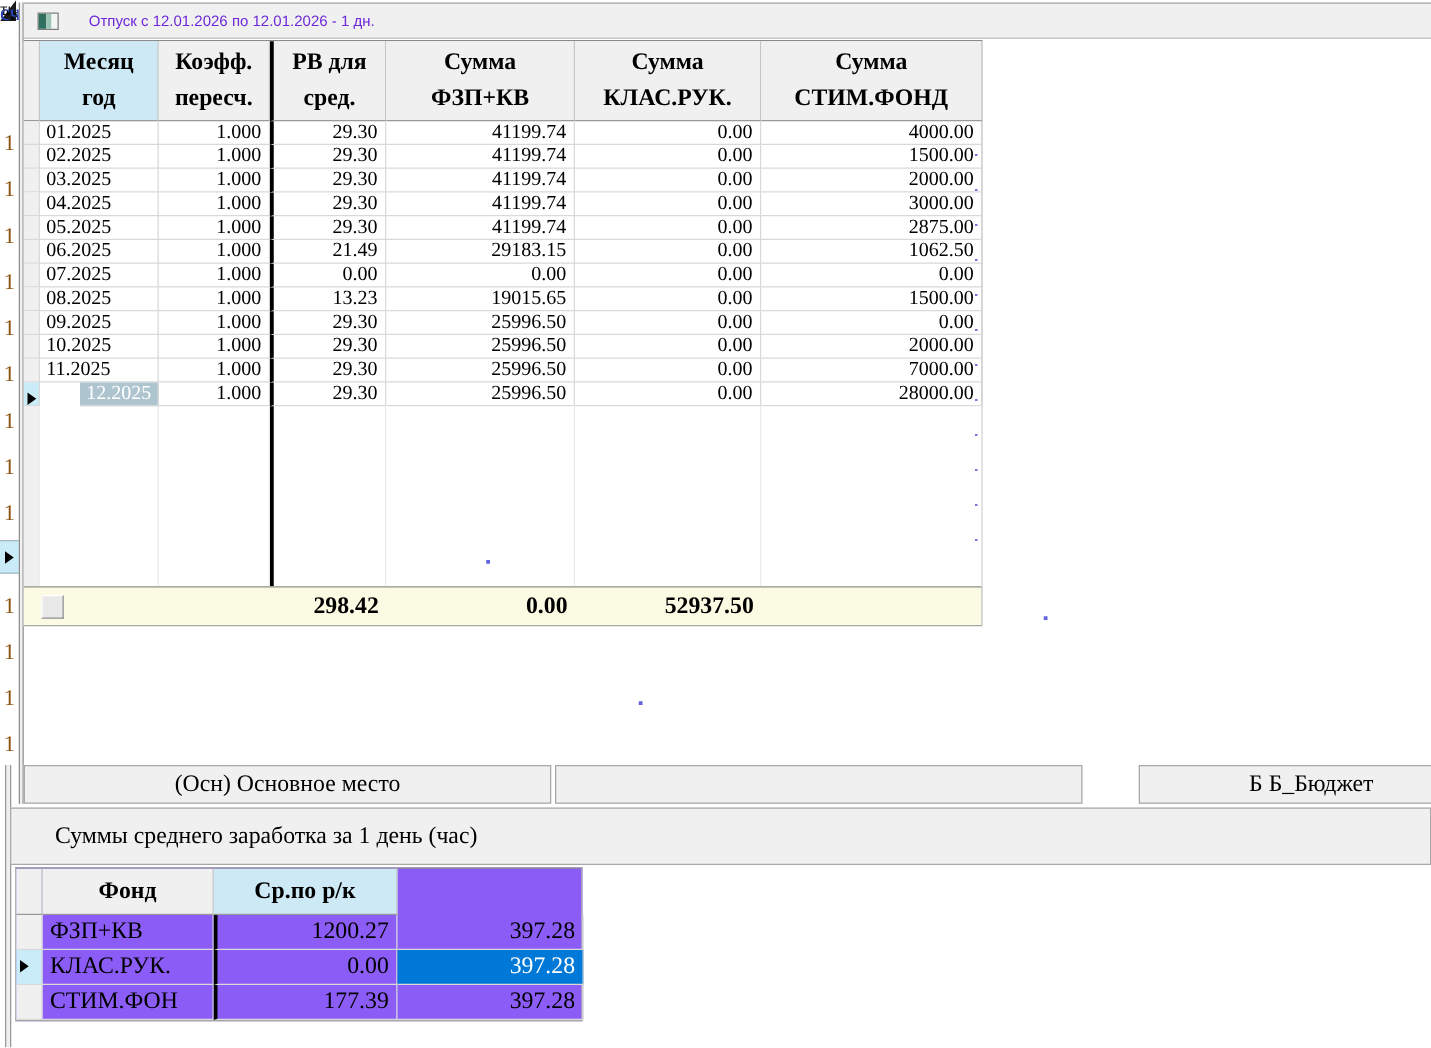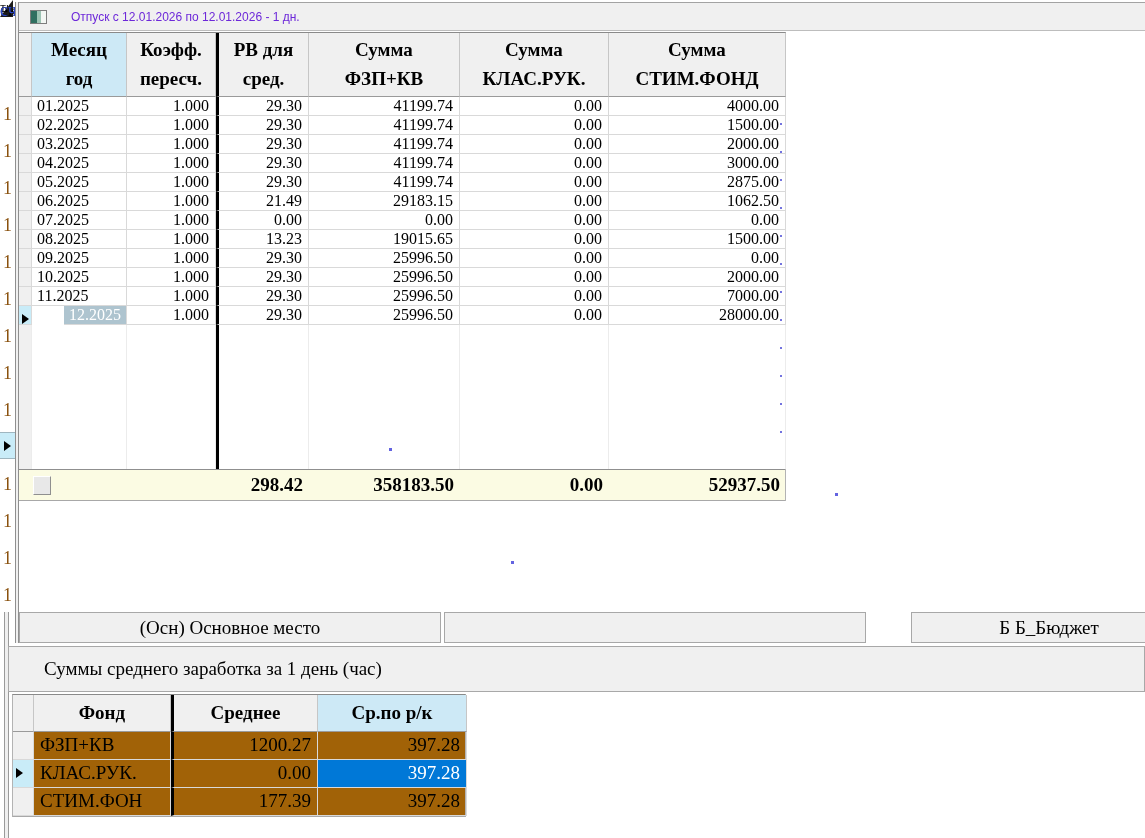--- a/index.html
+++ b/index.html
@@ -67,21 +67,21 @@
   #seg-left   { left:19px;  width:422px; }
   #seg-mid    { left:444px; width:422px; }
   #seg-right  { left:869px; width:276px;margin-left:42px; }
   
   #subtitle-band { position:absolute; left:8px; top:646px; width:1137px; height:46px;
               background:#f0f0f0; border:1px solid #a8a8a8;
               font-size:19px; line-height:44px; padding-left:35px; }
   
   #avg-grid { position:absolute; left:12px; top:694px; width:454px;
               border-top:1px solid #8a8a8a; border-left:1px solid #b3b3b3;
-              border-right:1px solid #b3b3b3; border-bottom:1px solid #a8a8a8; background:#a16207; }
+              border-right:1px solid #b3b3b3; border-bottom:1px solid #a8a8a8; background:#8b5cf6; }
   .arow { display:grid; grid-template-columns:21px 137px 147px 149px; }
   .arow > div { border-right:1px solid #d9d9d9; border-bottom:1px solid #d9d9d9; overflow:hidden; }
   .ahead > div { height:37px; background:#f0f0f0; border-right:1px solid #c6c6c6;
                  border-bottom:1px solid #9a9a9a; text-align:center;
                  font-weight:bold; font-size:19px; line-height:35px; }
   .ahead .hl-blue { background:#cde9f6; }
   .abody > div { height:28px; font-size:19px; line-height:26px; }
   .cell-fund { padding-left:6px; }
   .arow.sel .cell-gutter { background:#c9ecf8; }
   .sel-blue { background:#0078d7; color:#fff; }
@@ -284,38 +284,36 @@
       <div></div>
       <div></div>
       <div></div>
     </div>
 
     <div id="totals-row">
       <div></div>
       <div></div>
       <div></div>
       <div>298.42</div>
-      <div>358183.50</div>
       <div>0.00</div>
       <div>52937.50</div>
       <div id="totals-sq"></div>
     </div>
   </div>
 
   <div id="seg-left" class="band-seg">(Осн) Основное место</div>
   <div id="seg-mid" class="band-seg"></div>
   <div id="seg-right" class="band-seg">Б Б_Бюджет</div>
 
   <div id="subtitle-band">Суммы среднего заработка за 1 день (час)</div>
 
   <div id="avg-grid">
     <div class="arow ahead">
       <div class="cell-gutter"></div>
       <div>Фонд</div>
-      <div class="blackline">Среднее</div>
       <div class="hl-blue">Ср.по р/к</div>
     </div>
     <div id="avg-rows">
         <div class="arow abody">
           <div class="cell-gutter"></div>
           <div class="cell-fund">ФЗП+КВ</div>
           <div class="cell-num blackline">1200.27</div>
           <div class="cell-num">397.28</div>
         </div>
         <div class="arow abody sel">

